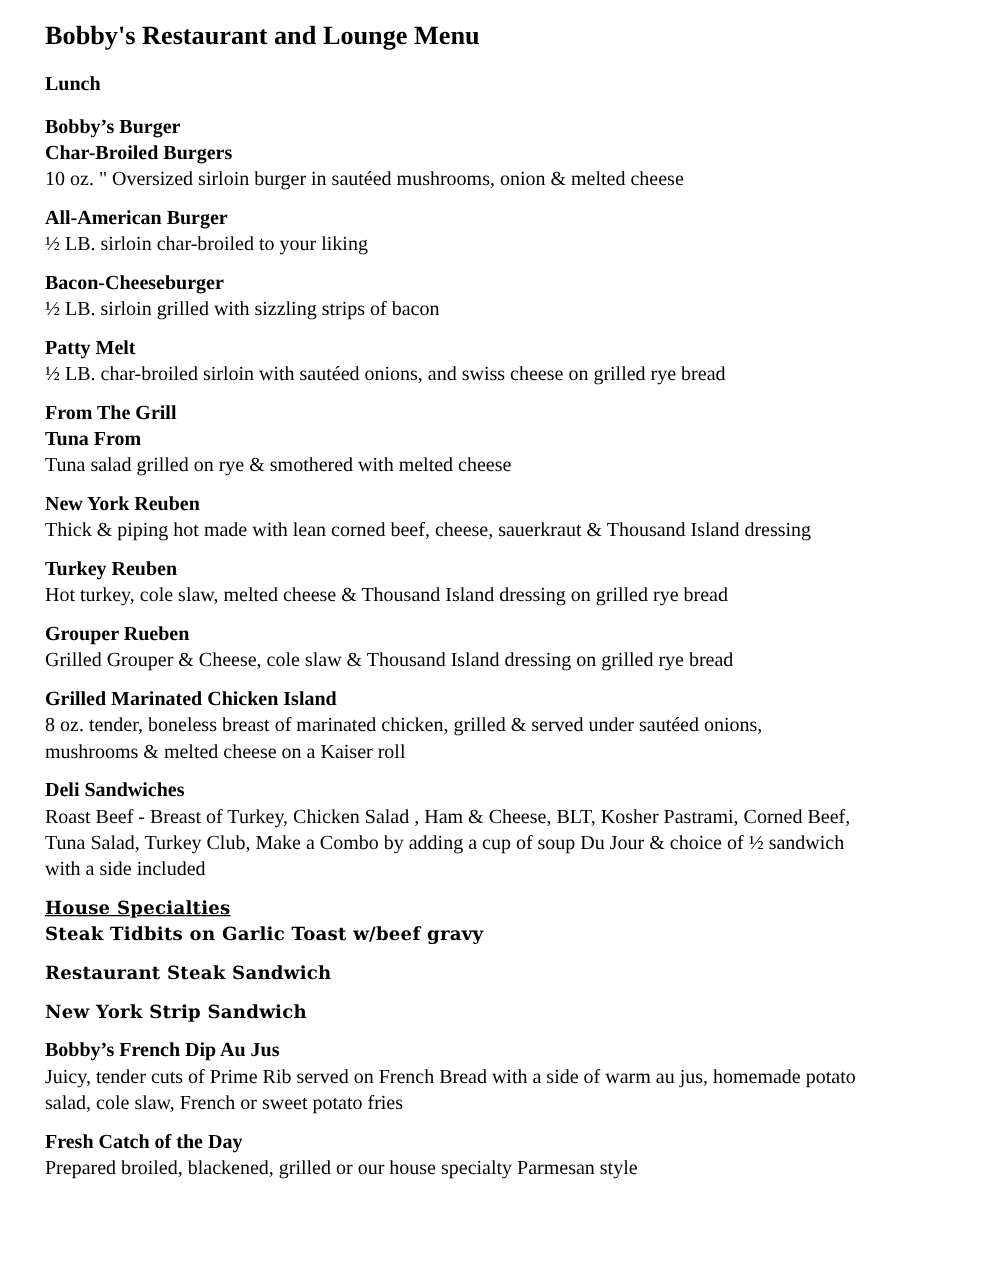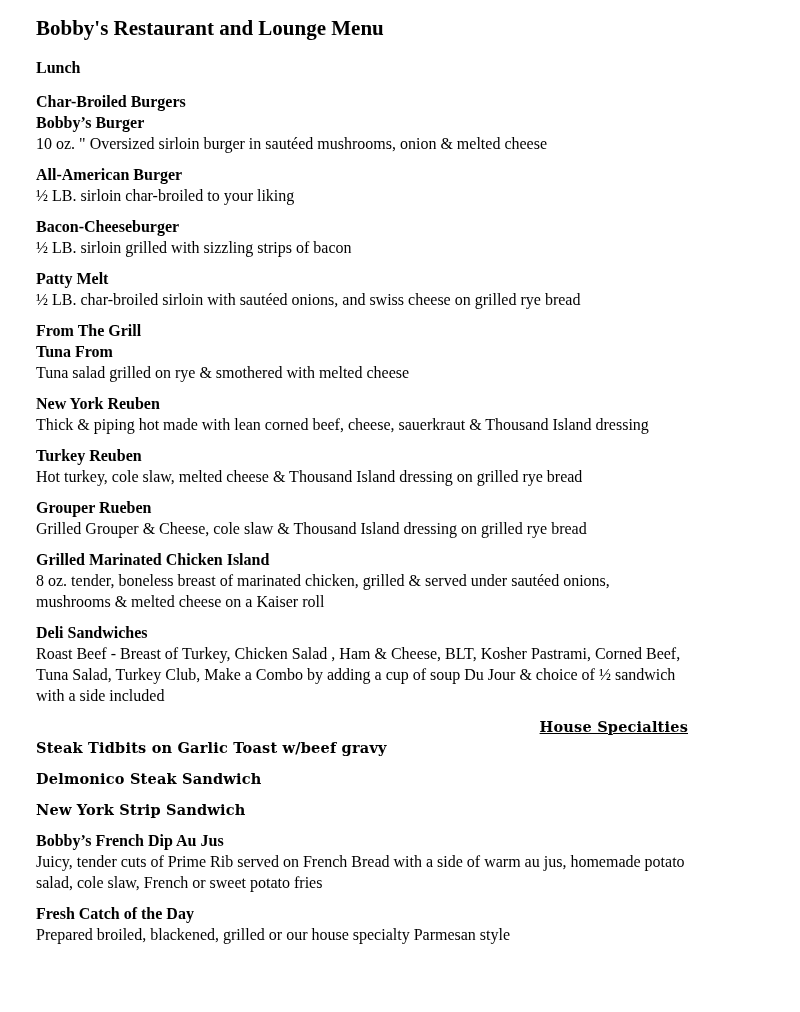--- a/index.html
+++ b/index.html
@@ -47,38 +47,37 @@
     line-height: 21px;
   }
   .block.specialty .h {
     font-family: "DejaVu Serif", serif;
     font-size: 14.5px;
     line-height: 21px;
     letter-spacing: 0.2px;
   }
   .underline {
     text-decoration: underline;
-    text-align: right;
   }
   .gap-before {
     margin-top: 6px;
   }
 </style>
 </head>
 <body>
 
 <main class="page">
 
   <h1 class="doc-title">Bobby's Restaurant and Lounge Menu</h1>
 
   <div class="meal-label">Lunch</div>
 
   <section class="block">
+    <div class="h">Bobby’s Burger</div>
     <div class="h">Char-Broiled Burgers</div>
-    <div class="h">Bobby’s Burger</div>
     <div class="d">10 oz. " Oversized sirloin burger in sautéed mushrooms, onion &amp; melted cheese</div>
   </section>
 
   <section class="block">
     <div class="h">All-American Burger</div>
     <div class="d">½ LB. sirloin char-broiled to your liking</div>
   </section>
 
   <section class="block">
     <div class="h">Bacon-Cheeseburger</div>
@@ -121,21 +120,21 @@
     <div class="h">Deli Sandwiches</div>
     <div class="d">Roast Beef - Breast of Turkey, Chicken Salad , Ham &amp; Cheese, BLT, Kosher Pastrami, Corned Beef, Tuna Salad, Turkey Club, Make a Combo by adding a cup of soup Du Jour &amp; choice of ½ sandwich with a side included</div>
   </section>
 
   <section class="block specialty">
     <div class="h underline">House Specialties</div>
     <div class="h">Steak Tidbits on Garlic Toast w/beef gravy</div>
   </section>
 
   <section class="block specialty">
-    <div class="h">Delmonico Steak Sandwich</div>
+    <div class="h">Restaurant Steak Sandwich</div>
   </section>
 
   <section class="block specialty">
     <div class="h">New York Strip Sandwich</div>
   </section>
 
   <section class="block gap-before">
     <div class="h">Bobby’s French Dip Au Jus</div>
     <div class="d">Juicy, tender cuts of Prime Rib served on French Bread with a side of warm au jus, homemade potato salad, cole slaw, French or sweet potato fries</div>
   </section>

